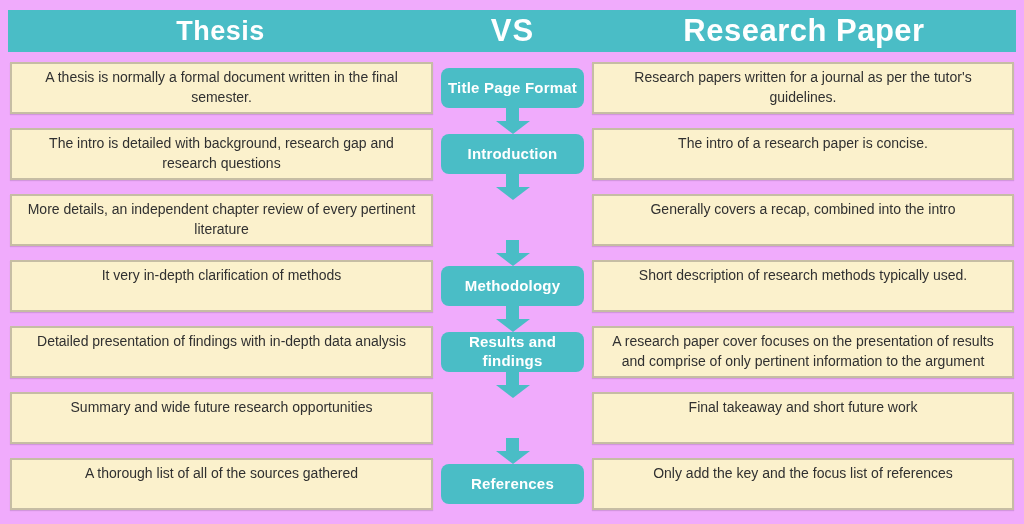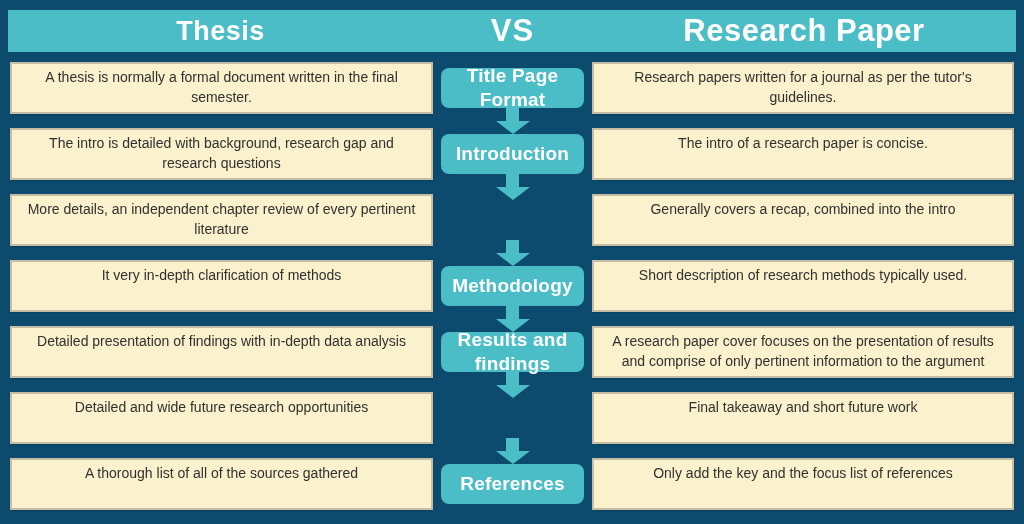--- a/index.html
+++ b/index.html
@@ -7,21 +7,21 @@
     --cream:#FBF1CC;
     --cream-border:#C6BDA4;
     --text-dark:#303030;
   }
   *{margin:0;padding:0;box-sizing:border-box;}
   html,body{background:#fff;}
   body{font-family:"Liberation Sans",sans-serif;}
   .board{
     position:relative;
     width:1024px;height:524px;
-    background:#0c4a6e;
+    background:#f0abfc;
     overflow:hidden;
   }
   
   .hdr{
     position:absolute;left:8px;right:8px;top:10px;height:42px;
     background:var(--teal);
     display:flex;align-items:center;
     color:#fff;font-weight:700;
   }
   .hdr .h-left{width:425px;text-align:center;font-size:27px;letter-spacing:.5px;}
@@ -46,21 +46,21 @@
     text-align:center;
     color:var(--text-dark);
     font-size:14px;line-height:1.4;
   }
   .mid{position:relative;display:flex;align-items:center;justify-content:center;}
   .step{
     width:100%;height:40px;
     background:var(--teal);
     border-radius:8px;
     display:flex;align-items:center;justify-content:center;
-    color:#fff;font-size:19px;font-weight:700;
+    color:#fff;font-size:15px;font-weight:700;
     text-align:center;letter-spacing:.2px;
     padding:14px 6px;
     position:relative;z-index:2;
   }
   .step .txt{white-space:pre-line;line-height:1.25;}
   .arrow{
     position:absolute;left:50%;top:46px;transform:translateX(-50%);
     width:34px;height:26px;z-index:1;
     display:flex;flex-direction:column;align-items:center;
   }
@@ -164,21 +164,21 @@
         <div class="head"></div>
       </div>
     </div>
     <div class="cream">
           <span class="txt">A research paper cover focuses on the presentation of results and comprise of only pertinent information to the argument</span>
         </div>
   </div>
 
   <div class="row">
     <div class="cream">
-          <span class="txt">Detailed and wide future research opportunities</span>
+          <span class="txt">Summary and wide future research opportunities</span>
         </div>
     <div class="mid">
       <div class="arrow">
         <div class="stem"></div>
         <div class="head"></div>
       </div>
     </div>
     <div class="cream">
           <span class="txt">Final takeaway and short future work</span>
         </div>

